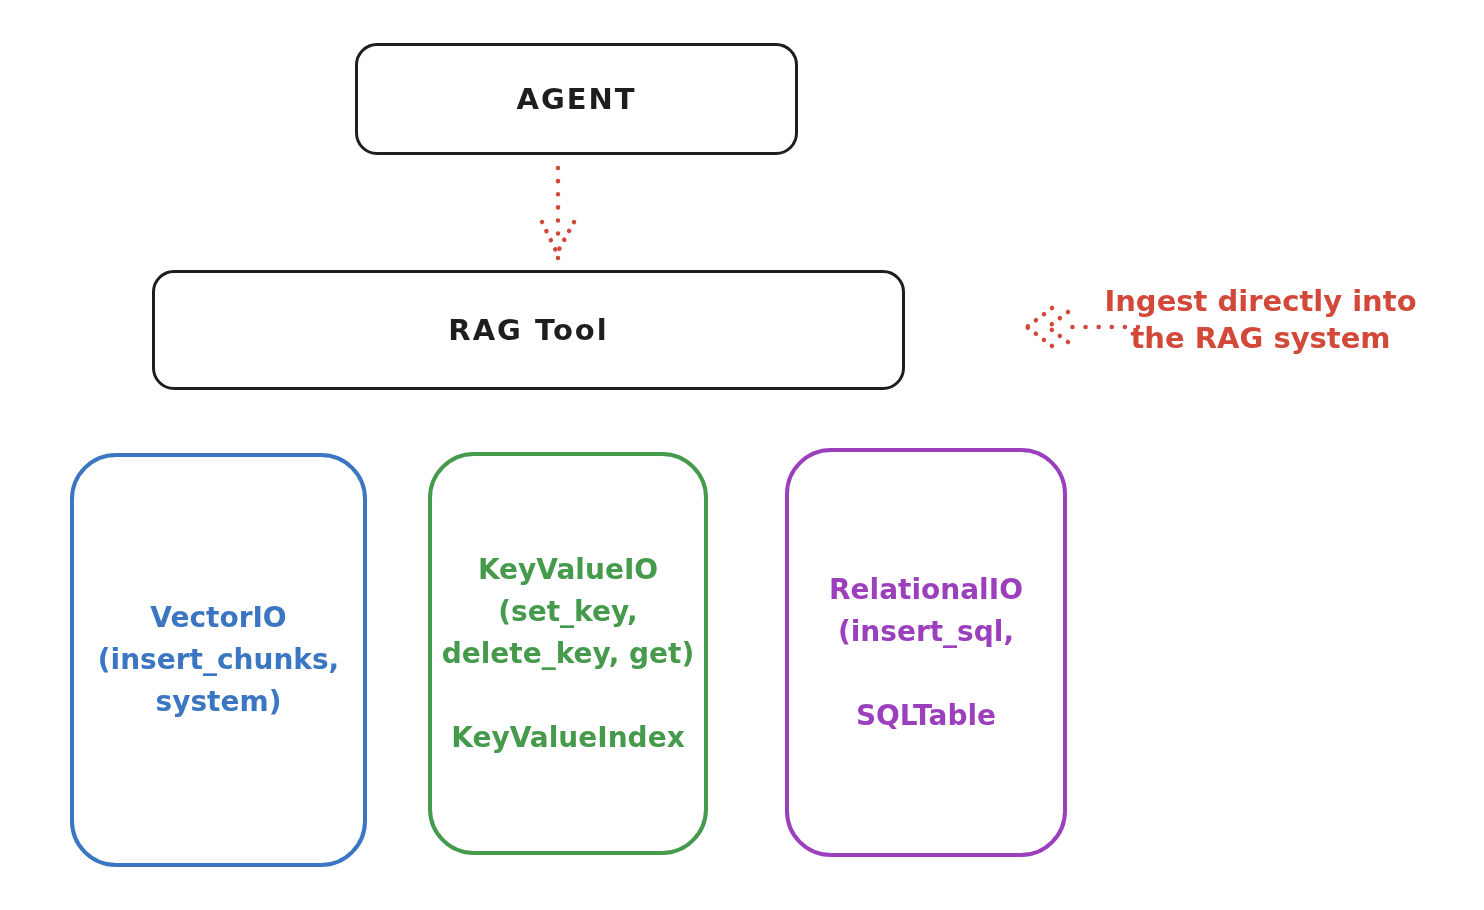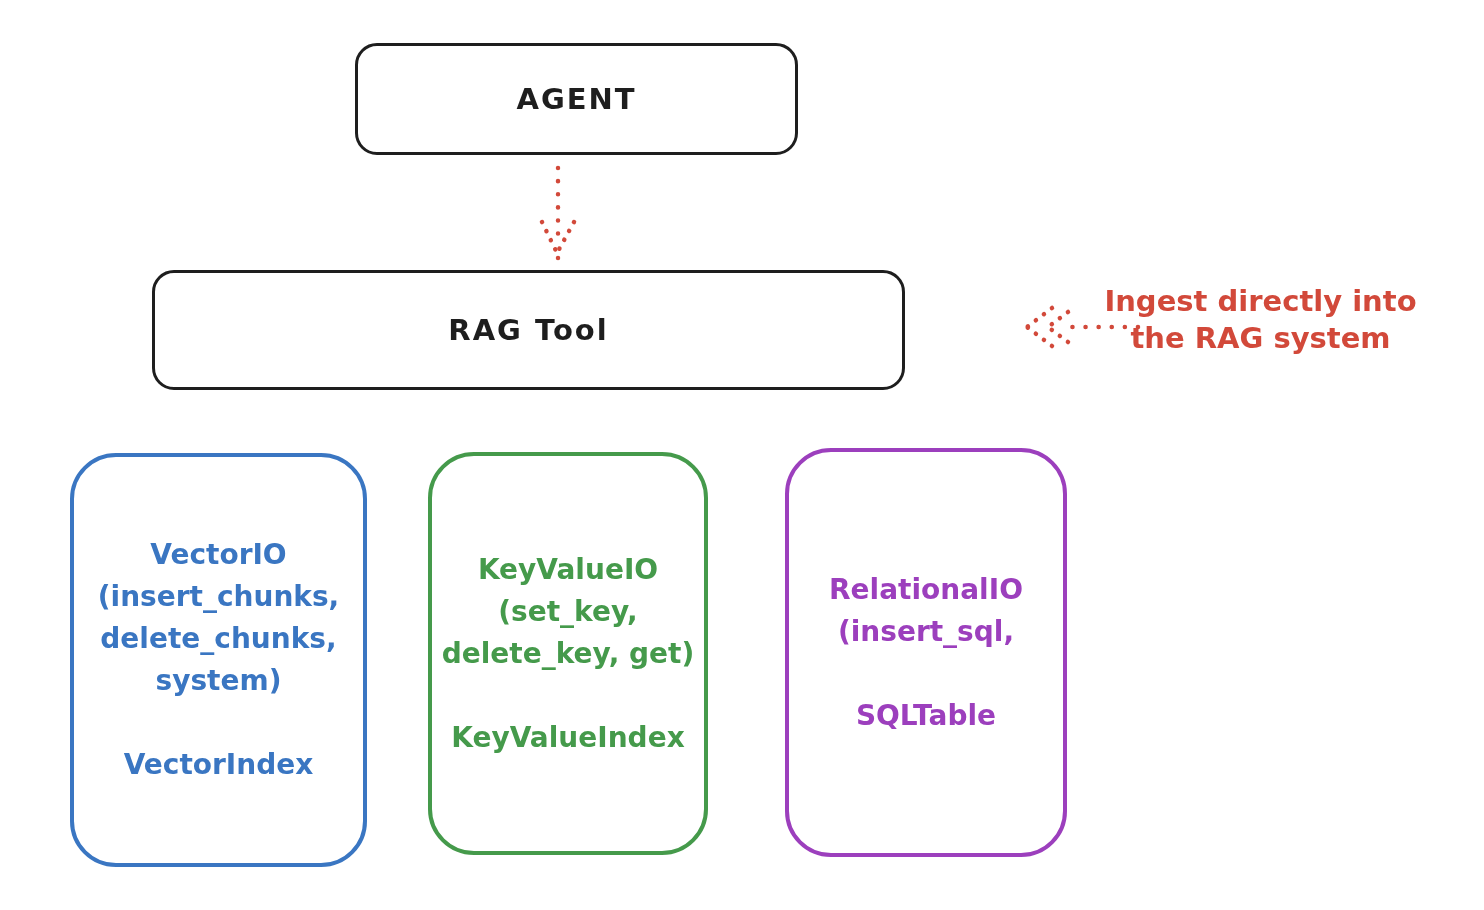--- a/index.html
+++ b/index.html
@@ -129,23 +129,21 @@
   </svg>
 
   <div class="annotation">
     <div>Ingest directly into</div>
     <div>the RAG system</div>
   </div>
 
   <div class="node io-box vector-box">
     <div class="io-line">VectorIO</div>
     <div class="io-line">(insert_chunks,</div>
-    <div class="io-line">delete_chunks,</div>
     <div class="io-line">system)</div>
-    <div class="io-index">VectorIndex</div>
   </div>
 
   <div class="node io-box keyvalue-box">
     <div class="io-line">KeyValueIO</div>
     <div class="io-line">(set_key,</div>
     <div class="io-line">delete_key, get)</div>
     <div class="io-index">KeyValueIndex</div>
   </div>
 
   <div class="node io-box relational-box">

